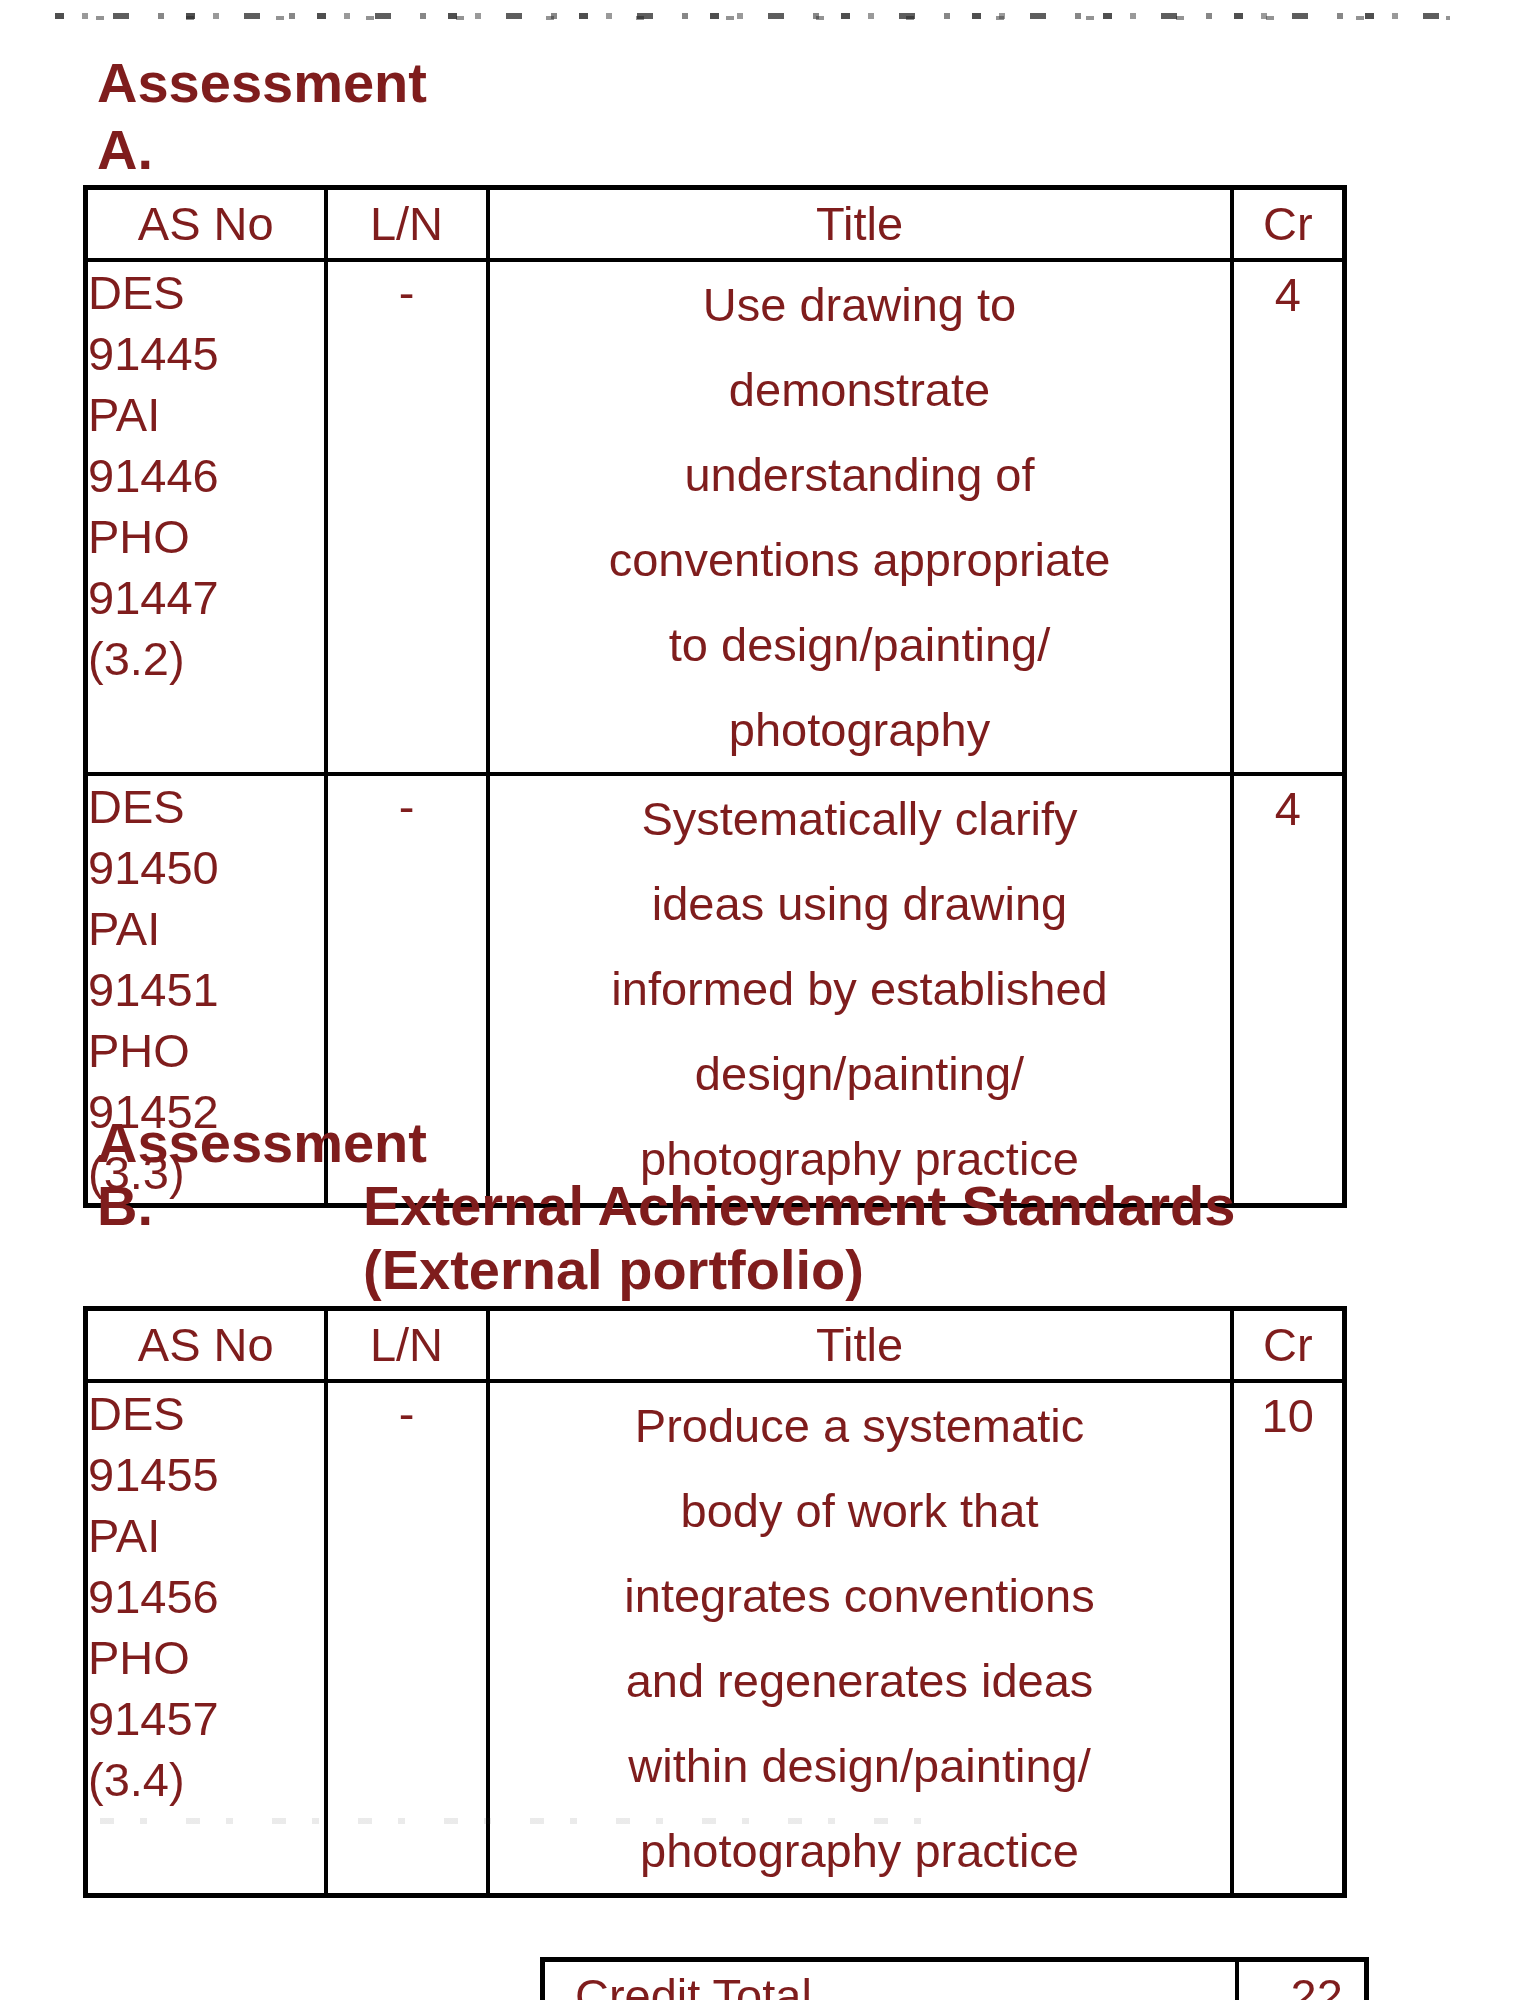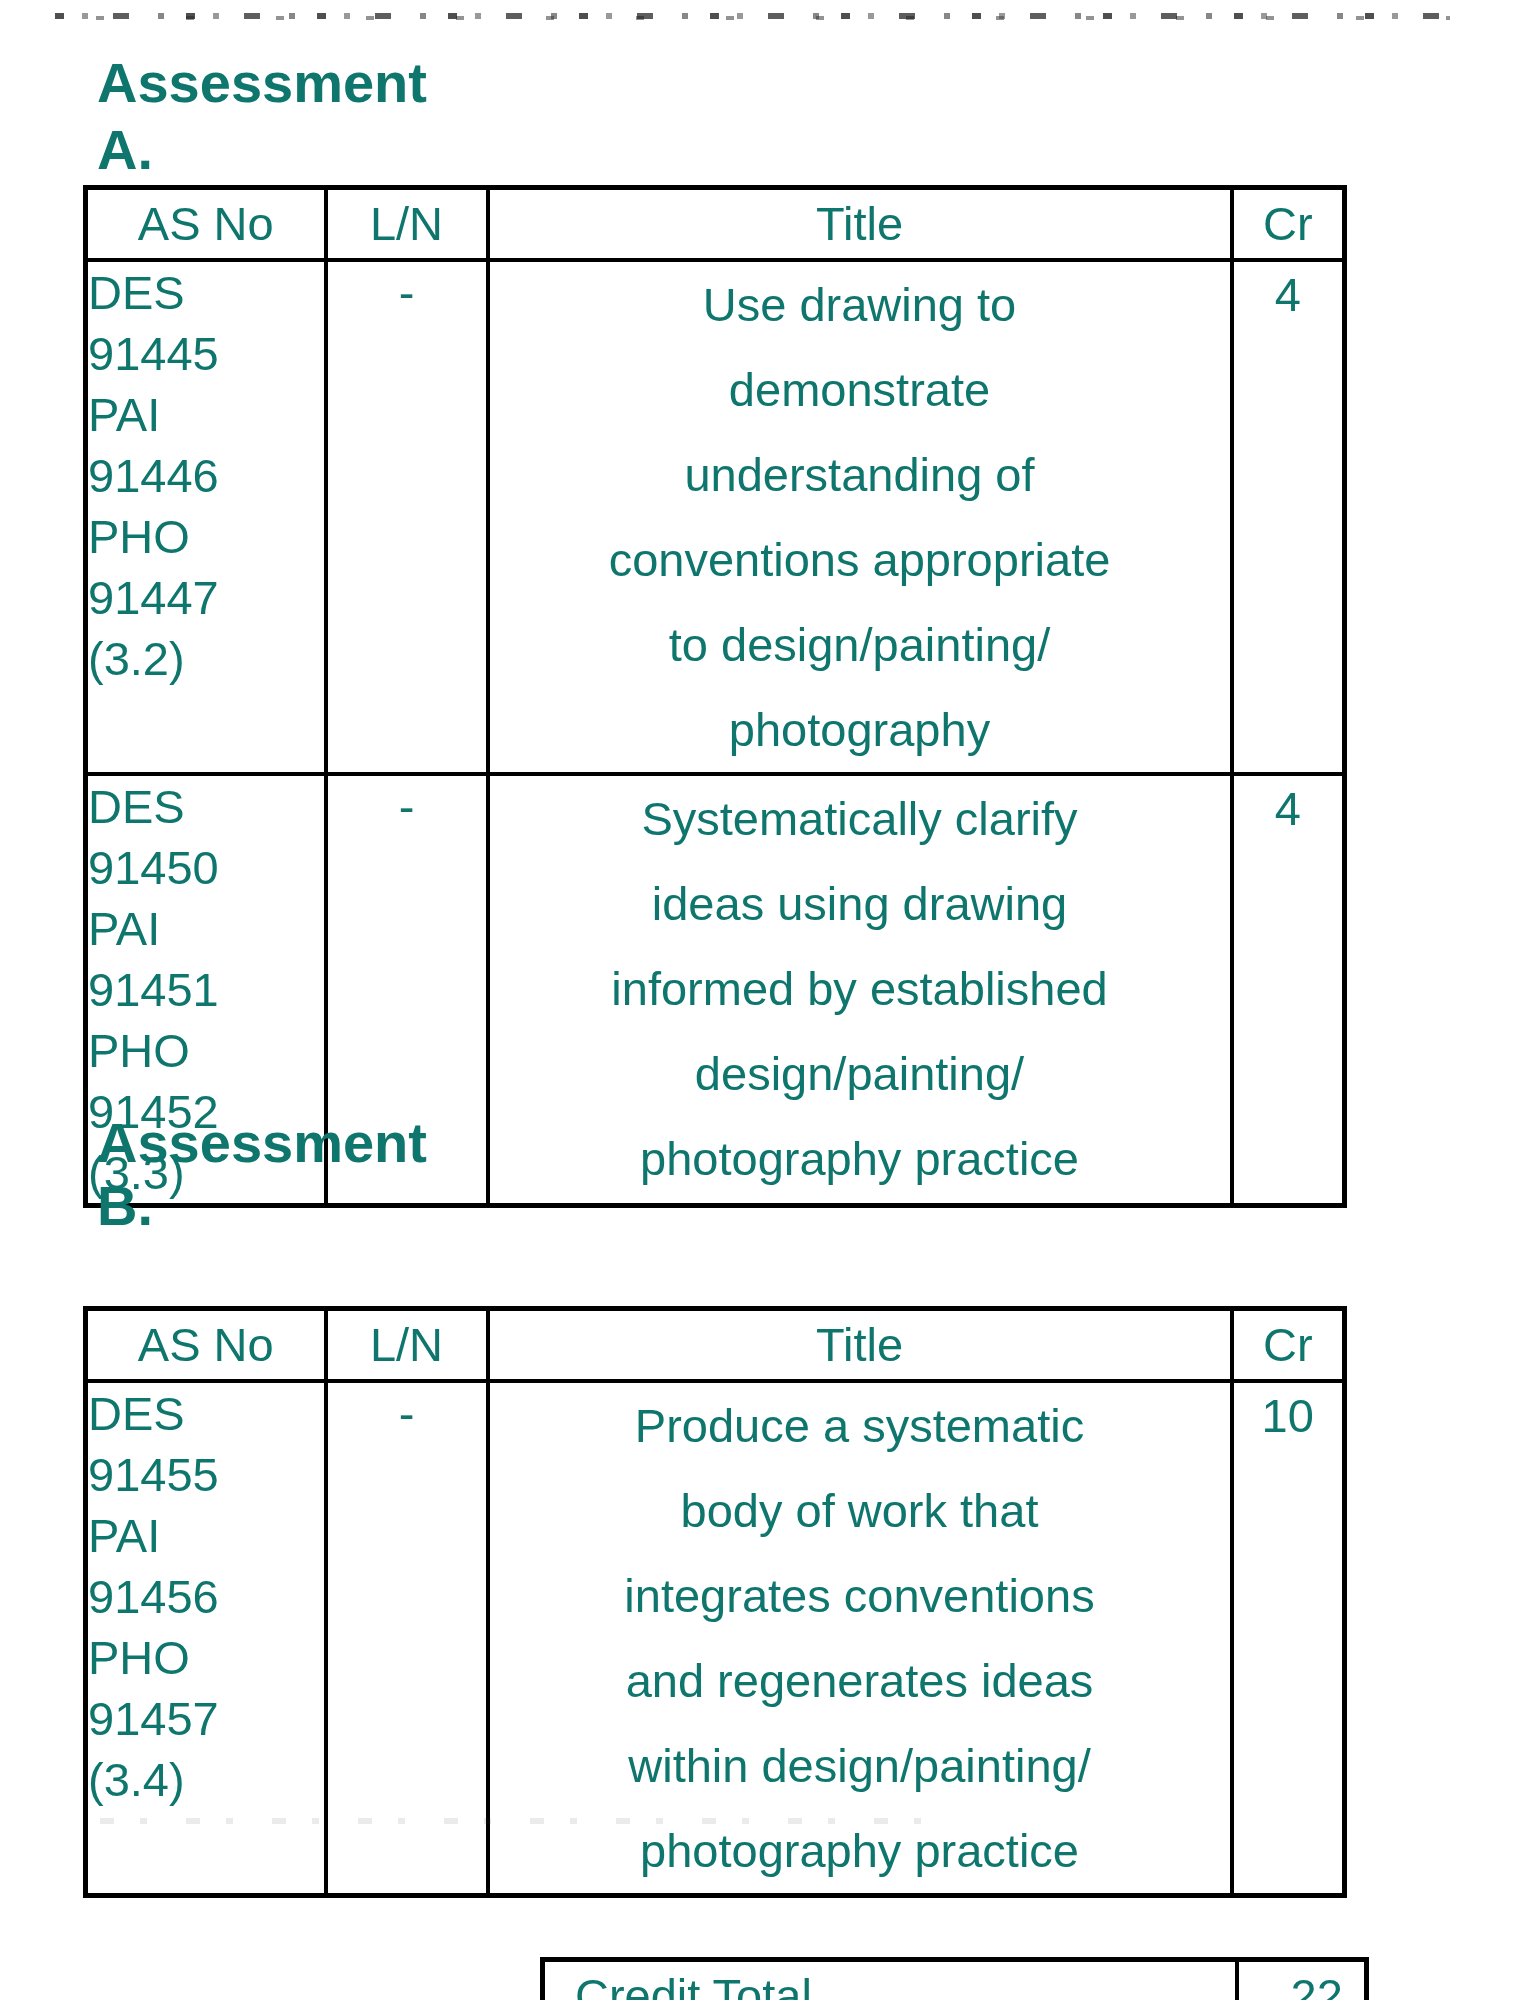--- a/index.html
+++ b/index.html
@@ -4,21 +4,21 @@
 <style>
   html,body{margin:0;padding:0;}
   body{
     font-family:"Liberation Sans","DejaVu Sans",sans-serif;
     background:#e8e8e8;
   }
   .page{
     position:relative;
     width:1527px;height:2000px;
     background:#ffffff;
-    color:#0f766e;
+    color:#7f1d1d;
     overflow:hidden;
   }
   
   .artifact-top{
     position:absolute;top:9px;left:55px;width:1395px;height:13px;
     background-image:
       repeating-linear-gradient(90deg,
         rgba(35,35,35,.80) 0 9px,  transparent 9px 27px,
         rgba(70,70,70,.55) 27px 33px, transparent 33px 58px,
         rgba(25,25,25,.70) 58px 74px, transparent 74px 103px,
@@ -156,20 +156,22 @@
 design/painting/
 photography practice</td>
         <td class="cr">4</td>
       </tr>
     </tbody>
   </table>
 
   <div class="h-word" style="top:1112px">Assessment</div>
   <div class="h-row" style="top:1174px">
     <span class="h-label">B.</span>
+    <span class="h-text">External Achievement Standards
+(External portfolio)</span>
   </div>
 
   <table class="standards" style="top:1306px">
     <colgroup>
       <col style="width:240px">
         <col style="width:162px">
         <col style="width:744px">
         <col style="width:113px">
     </colgroup>
     <thead>

